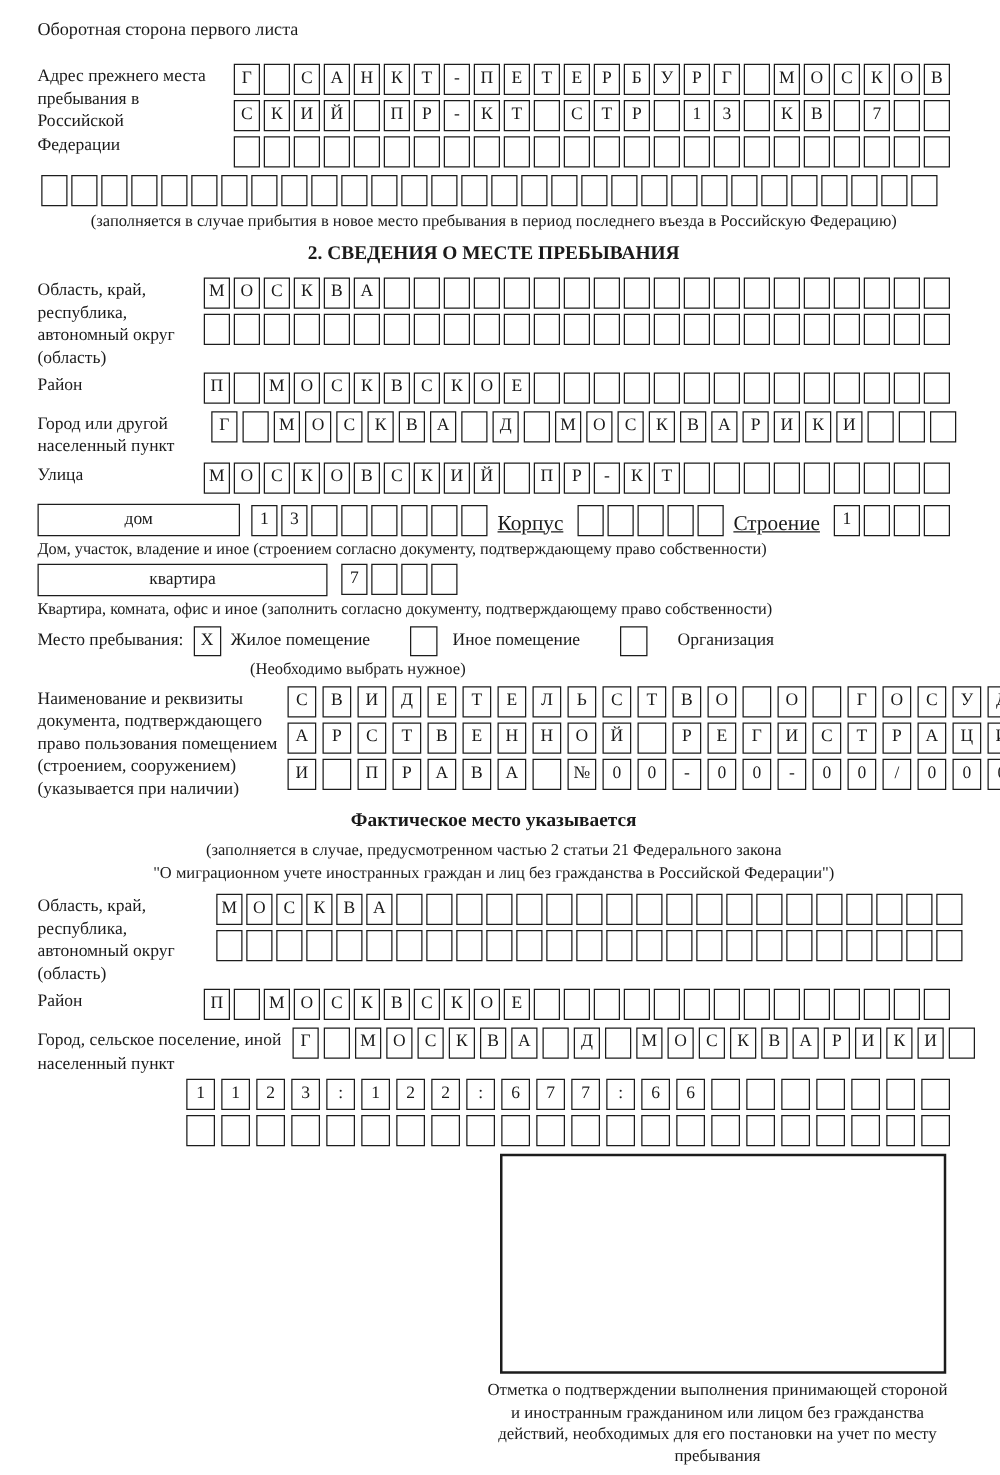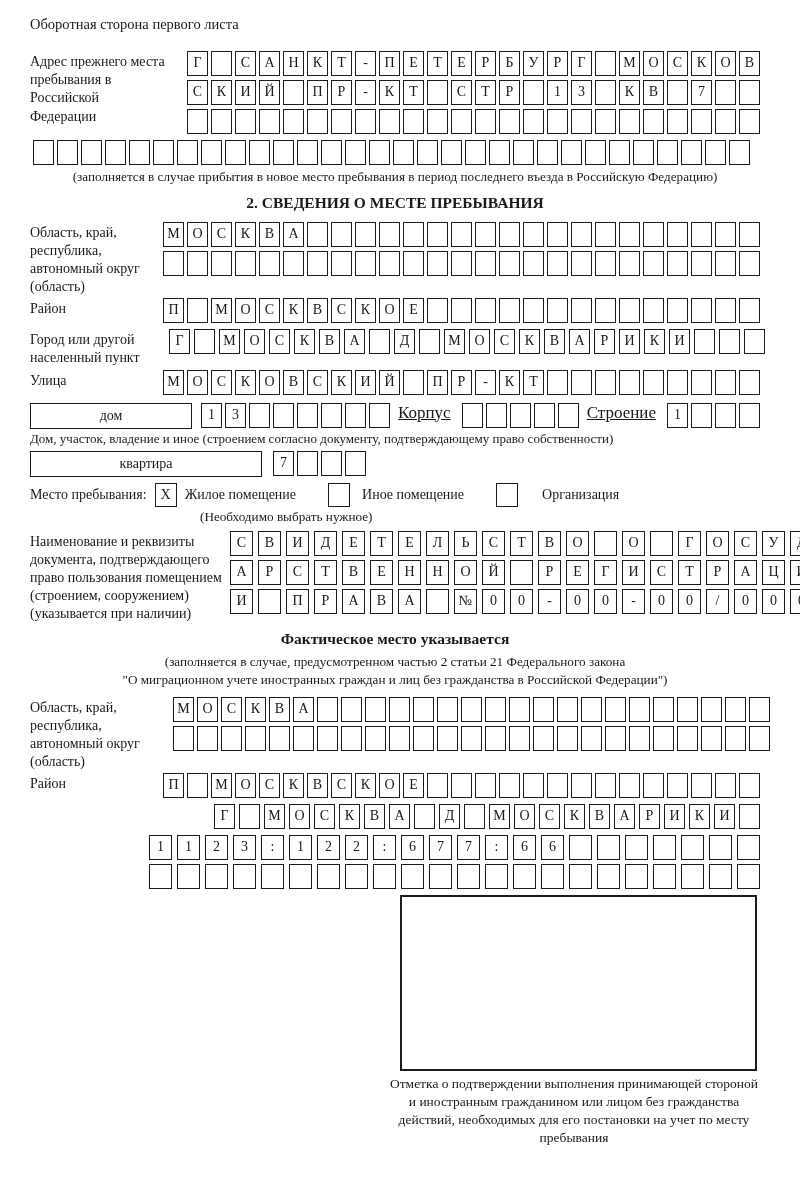--- a/index.html
+++ b/index.html
@@ -30,21 +30,21 @@
   .p25 .cell{width:21px;margin-left:4px;}
   .p28 .cell{width:23px;margin-left:5px;}
   .center-note{text-align:center;font-size:13.2px;line-height:1.25;margin:2px 0 2px;}
   .section-heading{text-align:center;font-weight:bold;font-size:15.5px;margin:8px 0 10px;}
   .field-box{
     box-sizing:border-box;border:1.5px solid #1c1c1c;height:26px;
     text-align:center;font-size:14px;line-height:23px;flex:0 0 auto;background:#fff;
   }
   .house-box{width:162px;}
   .apt-box{width:232px;}
-  .house-row{display:flex;align-items:flex-start;justify-content:space-between;margin:4px 0 2px;}
+  .house-row{display:flex;align-items:flex-end;justify-content:space-between;margin:4px 0 2px;}
   .inline-label{font-size:17px;padding:0 2px;text-decoration:underline;}
   .caption{font-size:13px;margin:2px 0 4px;}
   .apt-row{display:flex;align-items:center;margin:2px 0 2px;}
   .apt-row .cells{margin-left:8px;margin-bottom:0;}
   .stay-row{display:flex;align-items:center;margin:6px 0 2px;font-size:14px;}
   .checkbox{
     box-sizing:border-box;width:22px;height:24px;border:1.5px solid #1c1c1c;
     display:inline-block;text-align:center;line-height:21px;font-size:14px;flex:0 0 auto;background:#fff;
   }
   .choose-note{font-size:13.2px;margin:2px 0 6px 170px;}
@@ -372,20 +372,21 @@
 
   <div class="apt-row">
     <div class="field-box apt-box">квартира</div>
     <div class="cells">
         <span class="cell">7</span>
         <span class="cell"></span>
         <span class="cell"></span>
         <span class="cell"></span>
       </div>
   </div>
+  <div class="caption">Квартира, комната, офис и иное (заполнить согласно документу, подтверждающему право собственности)</div>
 
   <div class="stay-row">
     <span>Место пребывания:</span>
     <span class="checkbox" style="margin-left:8px">X</span>
     <span style="margin-left:8px">Жилое помещение</span>
     <span class="checkbox" style="margin-left:32px"></span>
     <span style="margin-left:12px">Иное помещение</span>
     <span class="checkbox" style="margin-left:32px"></span>
     <span style="margin-left:24px">Организация</span>
   </div>
@@ -555,20 +556,21 @@
         <span class="cell"></span>
         <span class="cell"></span>
         <span class="cell"></span>
         <span class="cell"></span>
         <span class="cell"></span>
         <span class="cell"></span>
       </div>
   </div>
 
   <div class="form-row">
+    <div class="row-label w200">Город, сельское поселение, иной населенный пункт</div>
     <div class="cells right p25">
         <span class="cell">Г</span>
         <span class="cell"></span>
         <span class="cell">М</span>
         <span class="cell">О</span>
         <span class="cell">С</span>
         <span class="cell">К</span>
         <span class="cell">В</span>
         <span class="cell">А</span>
         <span class="cell"></span>

